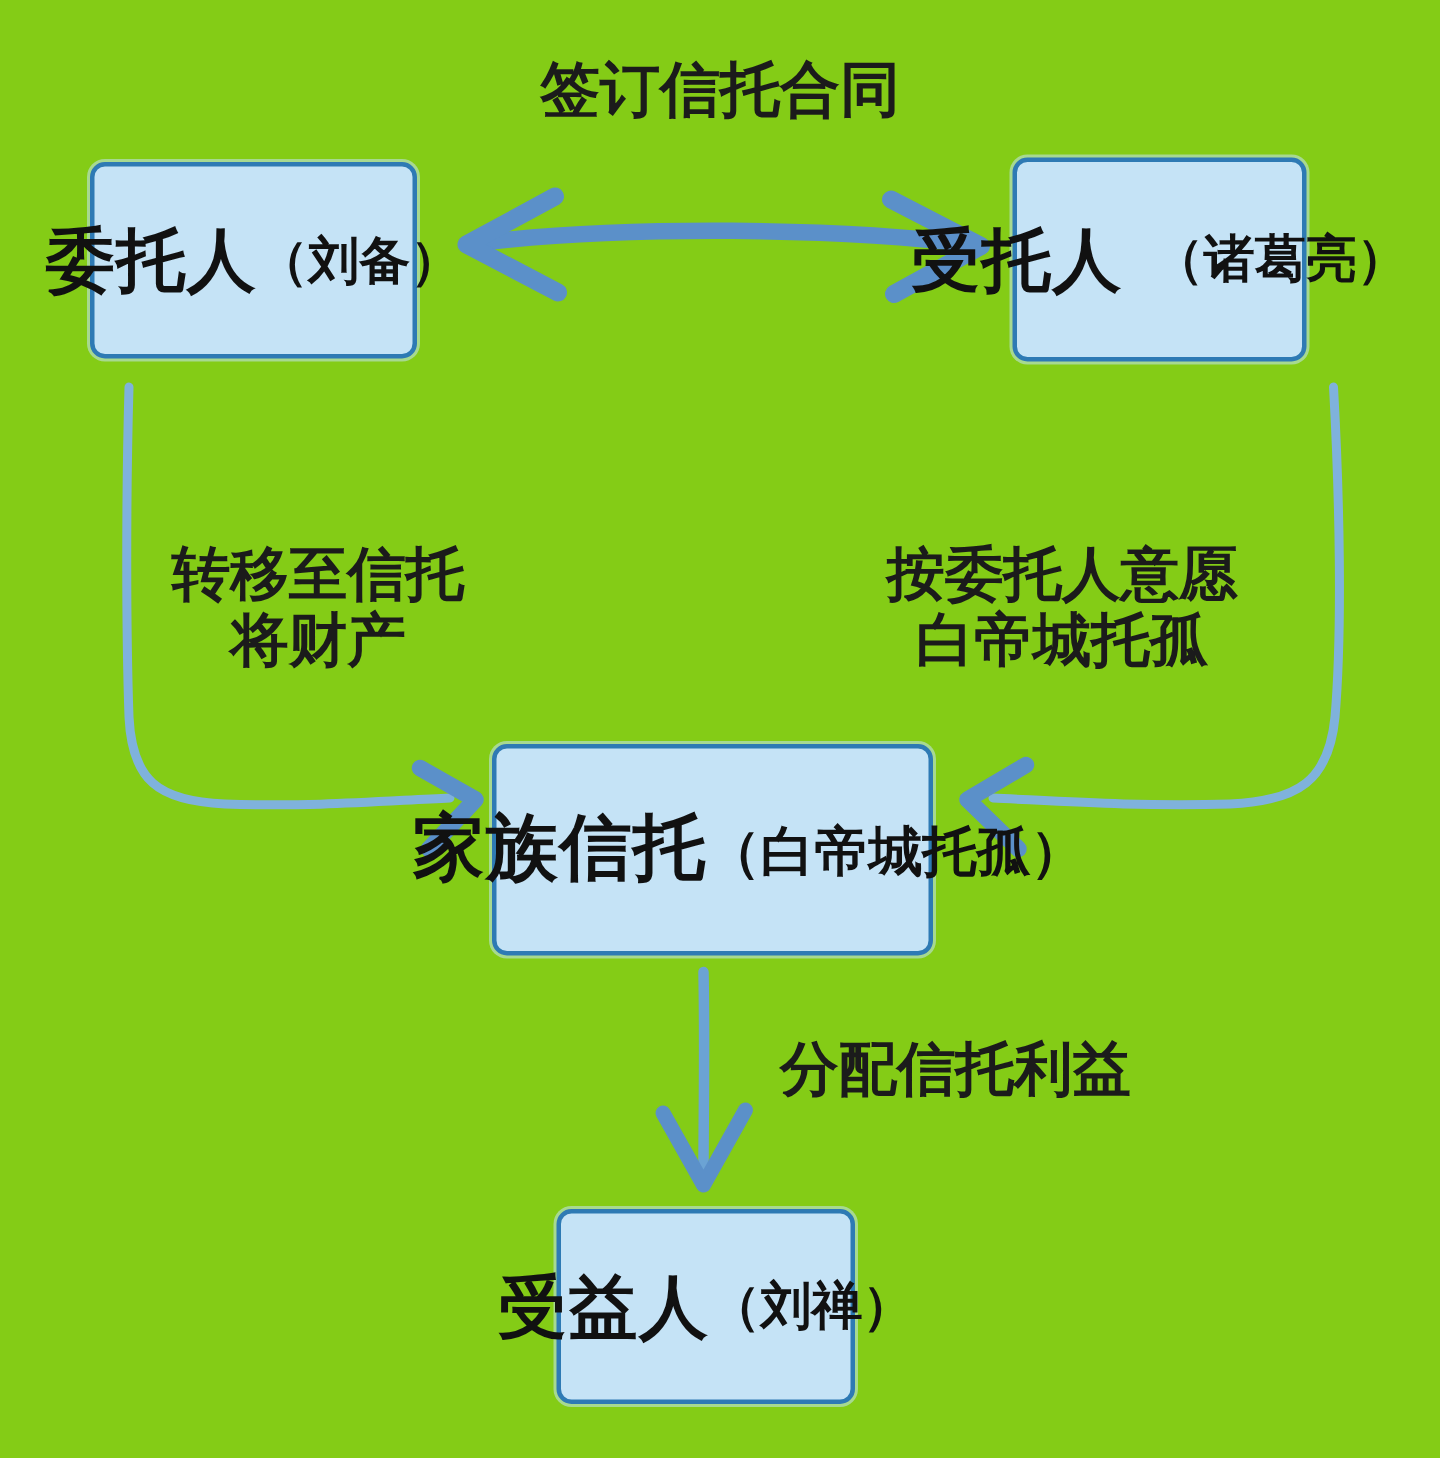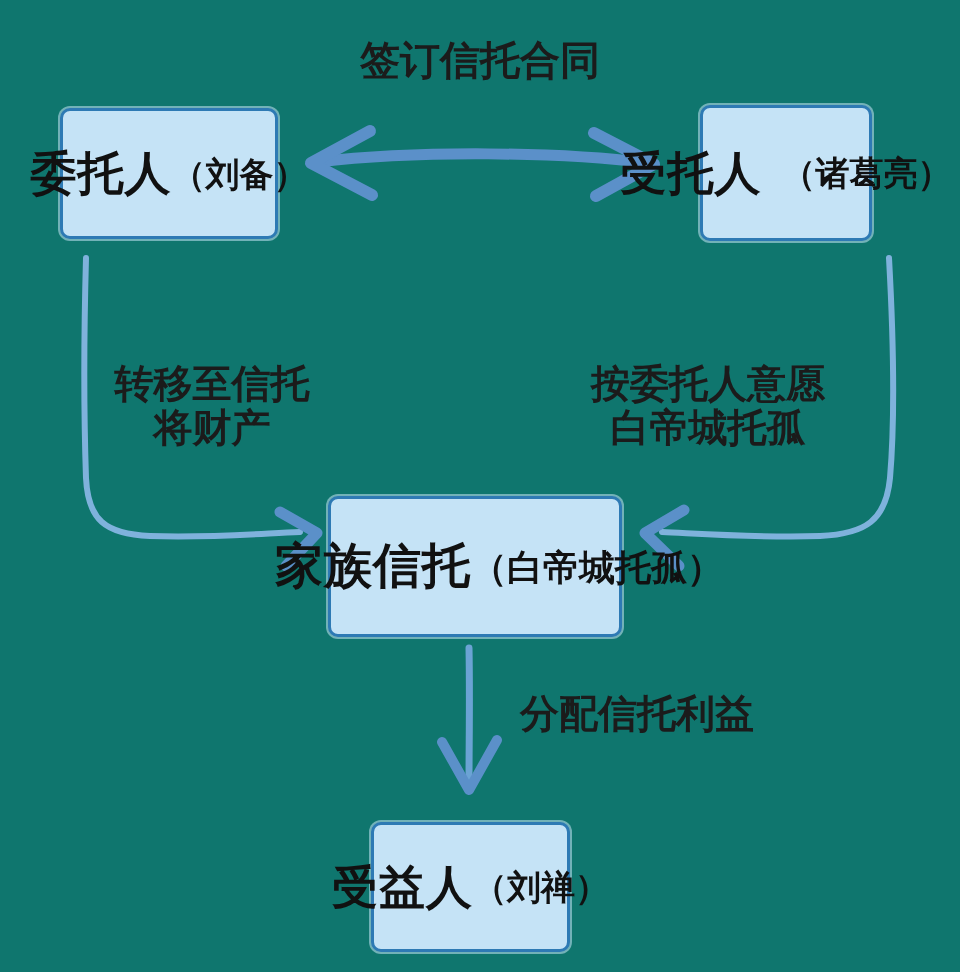--- a/index.html
+++ b/index.html
@@ -7,21 +7,21 @@
     padding: 0;
     background: #ffffff;
   }
   body {
     font-family: "Liberation Sans", "DejaVu Sans", sans-serif;
   }
   #stage {
     position: relative;
     width: 960px;
     height: 972px;
-    background: #0f766e;
+    background: #84cc16;
     overflow: hidden;
   }
   
   .node {
     position: absolute;
     box-sizing: border-box;
     background: #c5e3f6;
     border: 3px solid #2e7ab4;
     border-radius: 10px;
     display: flex;
@@ -40,23 +40,23 @@
   }
   .node .sub {
     font-size: 34px;
     font-weight: 700;
     line-height: 1.1;
     margin-top: 2px;
     white-space: nowrap;
   }
 
   #node-settlor  { left: 60px;  top: 108px; width: 218px; height: 131px; }
-  #node-trustee  { left: 700px; top: 105px; width: 172px; height: 136px; gap: 20px; }
+  #node-trustee  { left: 675px; top: 105px; width: 196px; height: 136px; gap: 20px; }
   #node-trust    { left: 328px; top: 496px; width: 294px; height: 141px; }
-  #node-benef    { left: 371px; top: 806px; width: 199px; height: 130px; margin-top: 16px; }
+  #node-benef    { left: 371px; top: 806px; width: 199px; height: 130px; }
 
   #node-trust .main { font-size: 48px; margin-left: 48px; }
   #node-trust .sub  { font-size: 36px; }
 
   
   .edge-label {
     position: absolute;
     color: #1b1b1b;
     font-weight: 700;
     text-align: center;

